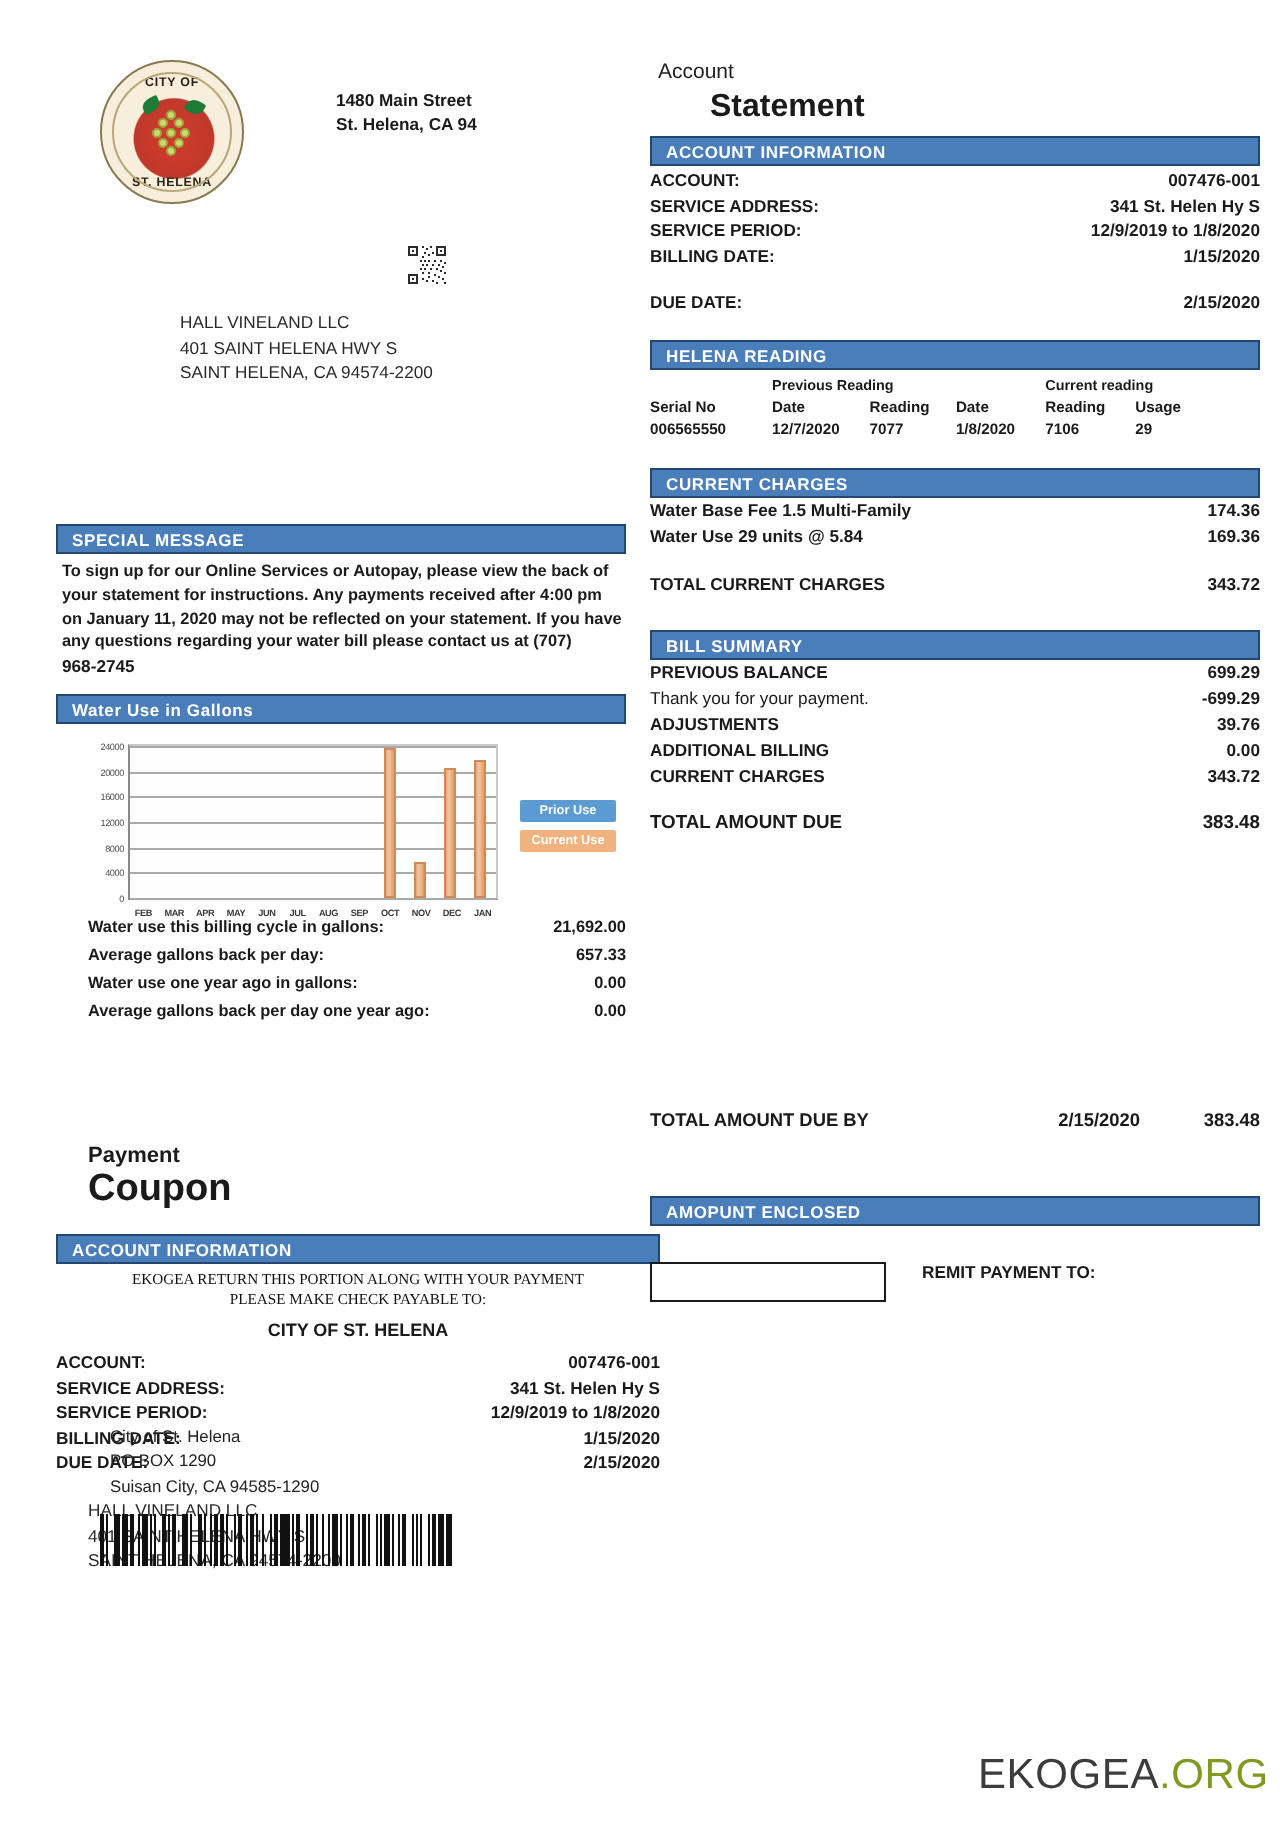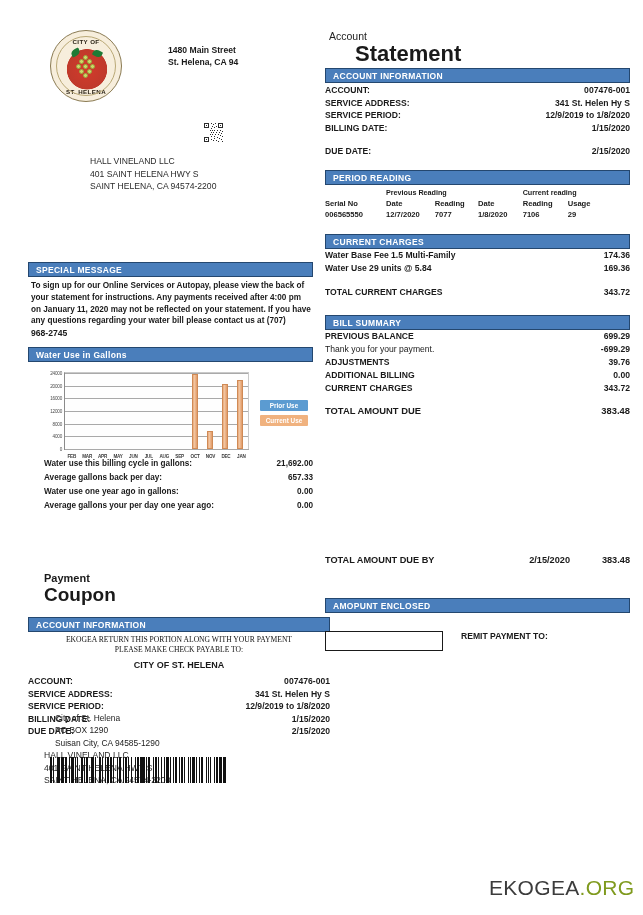--- a/index.html
+++ b/index.html
@@ -189,21 +189,21 @@
 
   #coupon-addr {
     position: absolute; left: 16px; top: 727px;
     font-size: 8.6px; line-height: 12.6px; color: #2a2a2a;
   }
 
   
   #right-col { position: absolute; left: 325px; top: 30px; width: 305px; }
 
   #acct-word { font-size: 10.5px; color: #222; padding-left: 4px; }
-  #stmt-word { font-size: 22px; font-weight: bold; padding-left: 30px; line-height: 23px; margin-bottom: 3px; }
+  #stmt-word { font-size: 16px; font-weight: bold; padding-left: 30px; line-height: 23px; margin-bottom: 3px; }
 
   #acct-info .fields { padding-top: 1px; }
   #acct-info .row { font-size: 8.6px; }
   .spacer-row { height: 11px; }
 
   #meter { margin-top: 12px; }
   .meter-table { width: 100%; border-collapse: collapse; margin-top: 2px; }
   .meter-table td { font-size: 7.6px; font-weight: bold; padding: 1px 0; white-space: nowrap; margin-top: 20px; }
   .meter-table tr.sub td { font-size: 7.2px; }
   .mt-c1 { width: 66px; }
@@ -433,21 +433,21 @@
       </div>
       <div class="row">
         <span class="lbl">Average gallons back per day:</span>
         <span class="val">657.33</span>
       </div>
       <div class="row">
         <span class="lbl">Water use one year ago in gallons:</span>
         <span class="val">0.00</span>
       </div>
       <div class="row">
-        <span class="lbl">Average gallons your per day one year ago:</span>
+        <span class="lbl">Average gallons back per day one year ago:</span>
         <span class="val">0.00</span>
       </div>
     </div>
 
   <div id="coupon-title">
     <div class="p1">Payment</div>
     <div class="p2">Coupon</div>
   </div>
 
   <div id="coupon-info">
@@ -514,21 +514,21 @@
         </div>
         <div class="spacer-row"></div>
         <div class="row">
           <span class="lbl">DUE DATE:</span>
           <span class="val">2/15/2020</span>
         </div>
       </div>
   </div>
 
   <div id="meter">
-    <div class="bar">PERIOD READING</div>
+    <div class="bar">HELENA READING</div>
     <table class="meter-table">
       <tbody>
           <tr class="sub">
         <td class="mt-c1"></td>
         <td class="mt-c2" colspan="2">Previous Reading</td>
         <td class="mt-c3"></td>
         <td class="mt-c4" colspan="2">Current reading</td>
         <td class="mt-c5"></td>
       </tr>
       <tr id="meter-head-row">

